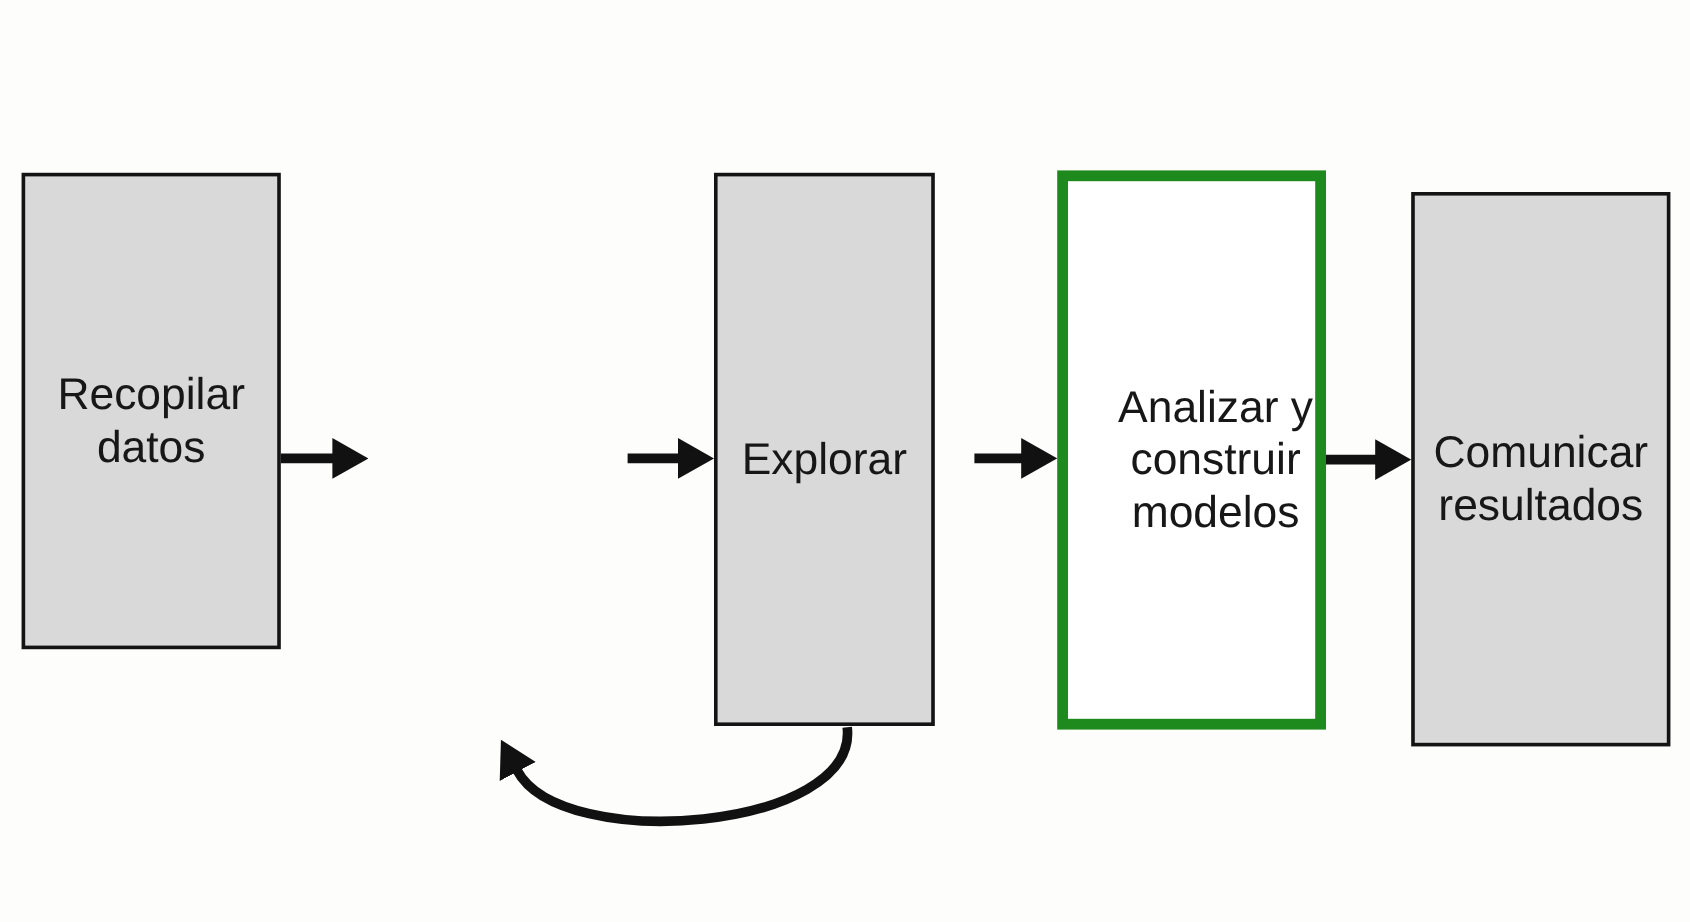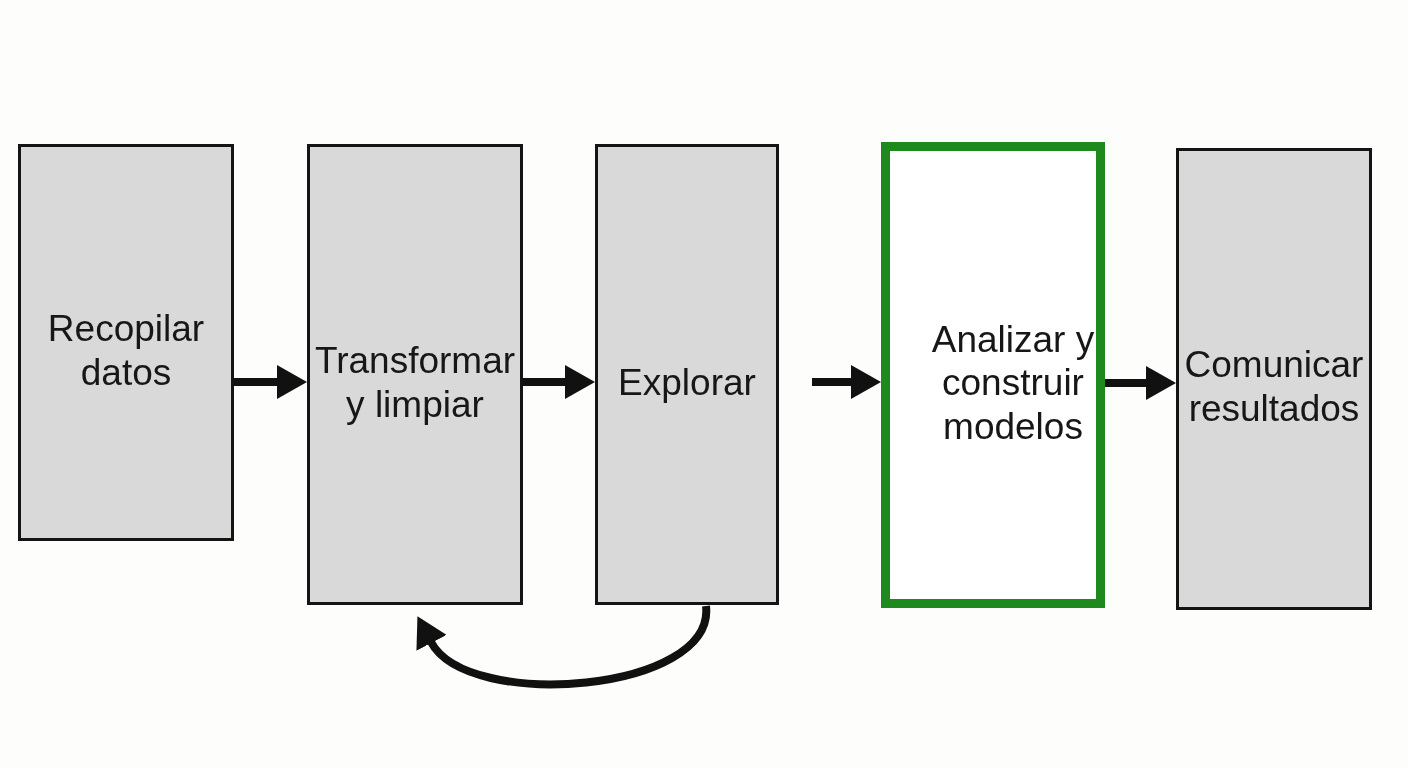--- a/index.html
+++ b/index.html
@@ -59,36 +59,32 @@
 </head>
 <body>
 
 <div class="canvas">
 
   <div class="box" style="left:18px;top:144px;width:216px;height:397px">
     <span class="box-label">Recopilar
 datos</span>
   </div>
 
-  <div class="box" style="left:307px;top:144px;width:216px;height:461px">
-    <span class="box-label">Transformar
-y limpiar</span>
-  </div>
 
   <div class="box" style="left:595px;top:144px;width:184px;height:461px">
     <span class="box-label">Explorar</span>
   </div>
 
   <div class="box highlight" style="left:881px;top:142px;width:224px;height:466px">
     <span class="box-label">Analizar y
 construir
 modelos</span>
   </div>
 
-  <div class="box" style="left:1176px;top:148px;width:196px;height:462px">
+  <div class="box" style="left:1176px;top:160px;width:216px;height:462px">
     <span class="box-label">Comunicar
 resultados</span>
   </div>
 
   <svg class="arrows" viewBox="0 0 1408 768">
     <defs>
       <marker id="ah" viewBox="0 0 30 34" refX="1" refY="17" markerWidth="30" markerHeight="34" orient="auto" markerUnits="userSpaceOnUse">
         <path class="ah" d="M0,0 L30,17 L0,34 Z"></path>
       </marker>
     </defs>

